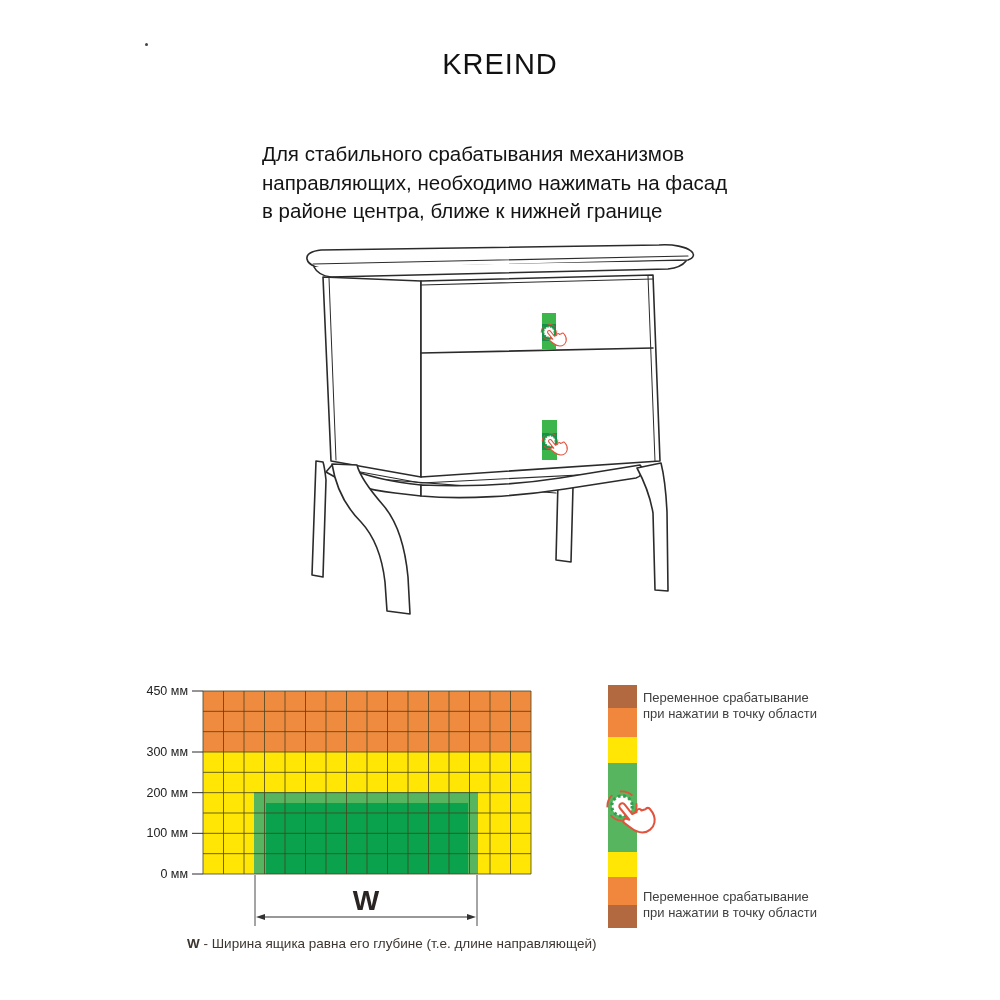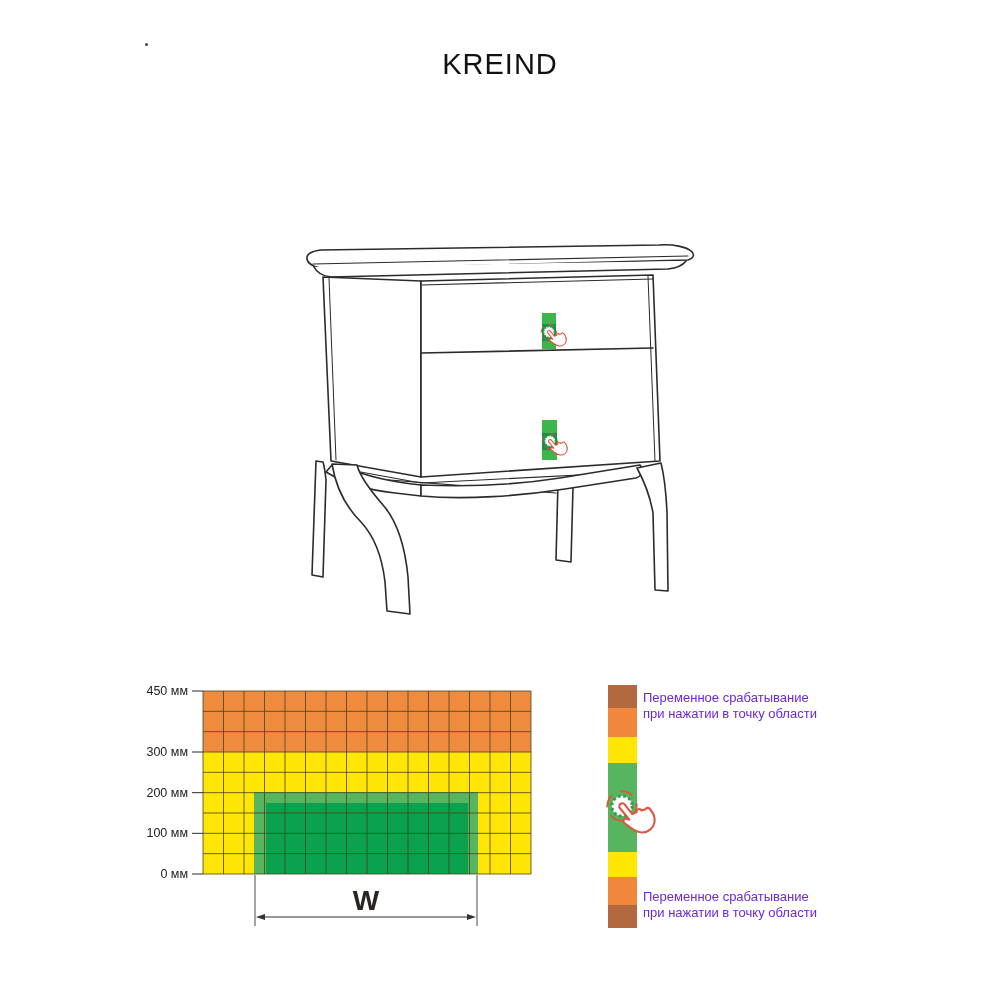--- a/index.html
+++ b/index.html
@@ -3,36 +3,39 @@
 <meta charset="utf-8">
 <style>
   html,body{margin:0;padding:0;background:#fff;}
   #page{position:relative;width:1000px;height:1000px;background:#fff;overflow:hidden;
         font-family:"Liberation Sans","DejaVu Sans",sans-serif;color:#1c1c1c;}
   #gfx{position:absolute;left:0;top:0;width:1000px;height:1000px;}
   .txt{position:absolute;white-space:pre-line;}
   #brand{left:0;top:48px;width:1000px;text-align:center;font-size:29px;letter-spacing:1px;color:#111;}
   #subtitle{left:0;top:86px;width:1000px;text-align:center;font-size:22px;color:#111;}
   #descr{left:262px;top:140px;width:520px;font-size:20.5px;line-height:28.5px;color:#141414;}
-  .legend-label{font-size:13px;line-height:16px;color:#6d28d9;}
+  .legend-label{font-size:13px;line-height:16px;color:#404040;}
   #legend-label-1{left:643px;top:690px;}
   #legend-label-2{left:662px;top:795px;}
   #legend-label-3{left:643px;top:889px;}
   #footnote{left:187px;top:936px;font-size:13.5px;color:#3d3630;white-space:normal;}
   #footnote b{font-weight:bold;}
   #stray-dot{position:absolute;left:145px;top:43px;width:3px;height:3px;background:#444;border-radius:50%;}
 </style>
 </head>
 <body>
 
 <div id="page">
 
   <div id="stray-dot"></div>
 
   <div id="brand" class="txt">KREIND</div>
+  <div id="descr" class="txt">Для стабильного срабатывания механизмов
+направляющих, необходимо нажимать на фасад
+в районе центра, ближе к нижней границе</div>
 
   <svg id="gfx" viewBox="0 0 1000 1000">
     <defs>
       <g id="tapIcon">
         <circle r="8.6" fill="none" stroke="#e2523c" stroke-width="1.1" stroke-dasharray="8 5"></circle>
         <circle r="6" fill="#ffffff" stroke="#2f9e4f" stroke-width="1.8" stroke-dasharray="1.6 1.6"></circle>
         <circle r="2.2" fill="#f4f4ef"></circle>
         <g transform="rotate(-32)">
           <path d="M-1.7,0.5 A1.75,1.75 0 0 1 1.8,0 L2.6,7.2 L5.4,7.6
                    A1.5,1.5 0 0 1 8.3,8.3 L10.7,9.0
@@ -145,13 +148,14 @@
         <rect x="608" y="905" width="29" height="23" fill="#b2693f"></rect>
       </g>
     <use href="#tapIcon" transform="translate(622,806) scale(1.7)"></use>
   </svg>
 
   <div id="legend-label-1" class="txt legend-label">Переменное срабатывание
 при нажатии в точку области</div>
   <div id="legend-label-3" class="txt legend-label">Переменное срабатывание
 при нажатии в точку области</div>
 
+  <div id="footnote" class="txt"><b>W</b><span> - Ширина ящика равна его глубине (т.е. длине направляющей)</span></div>
 </div>
 
 </body></html>

